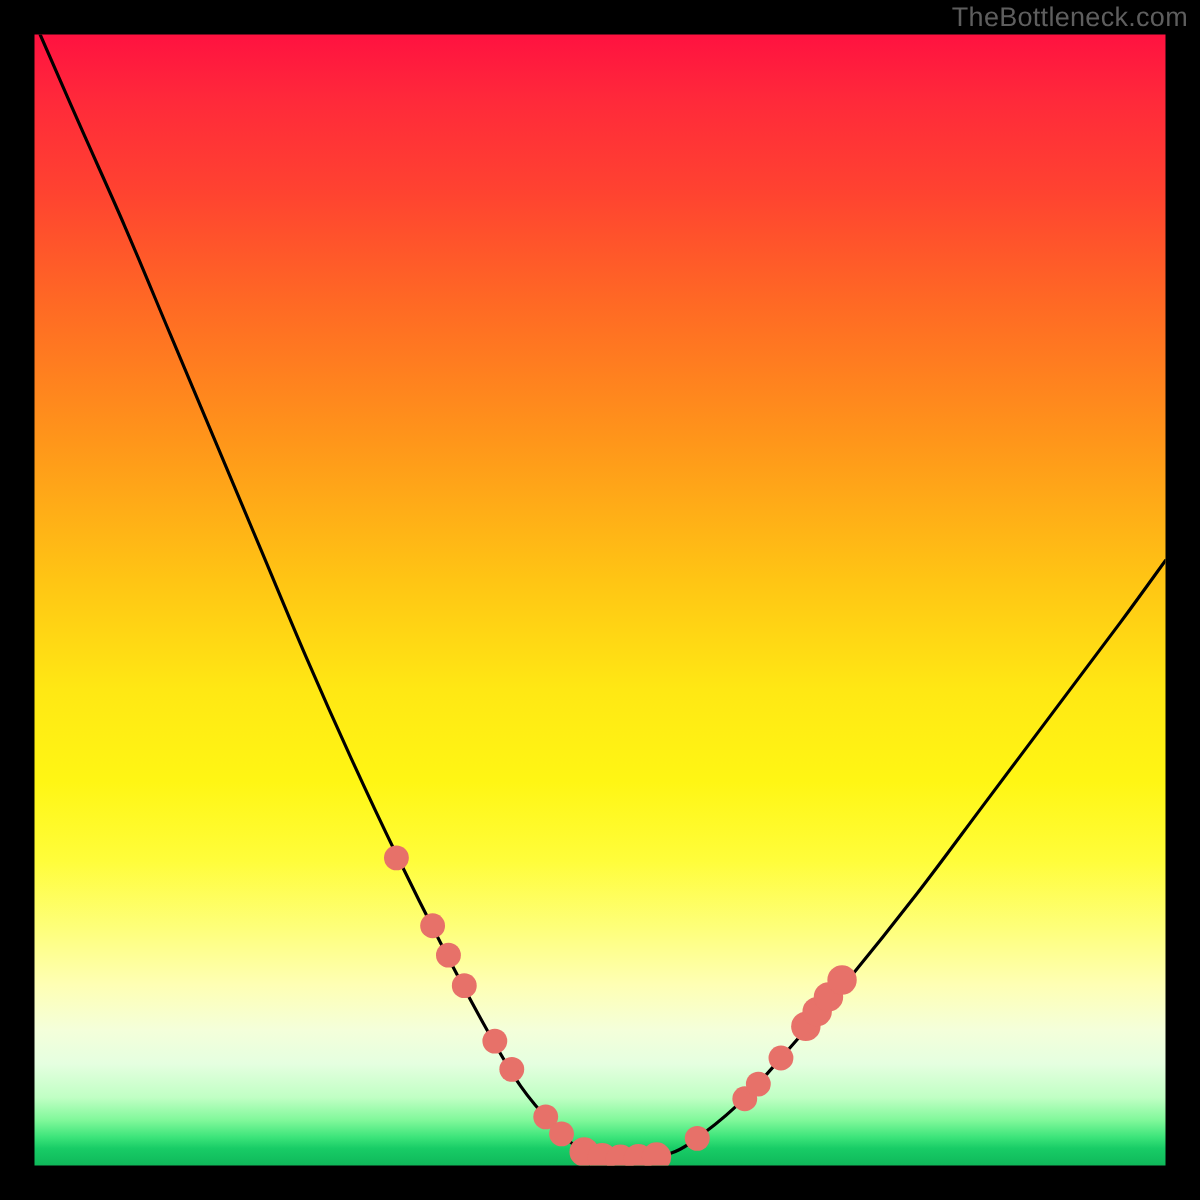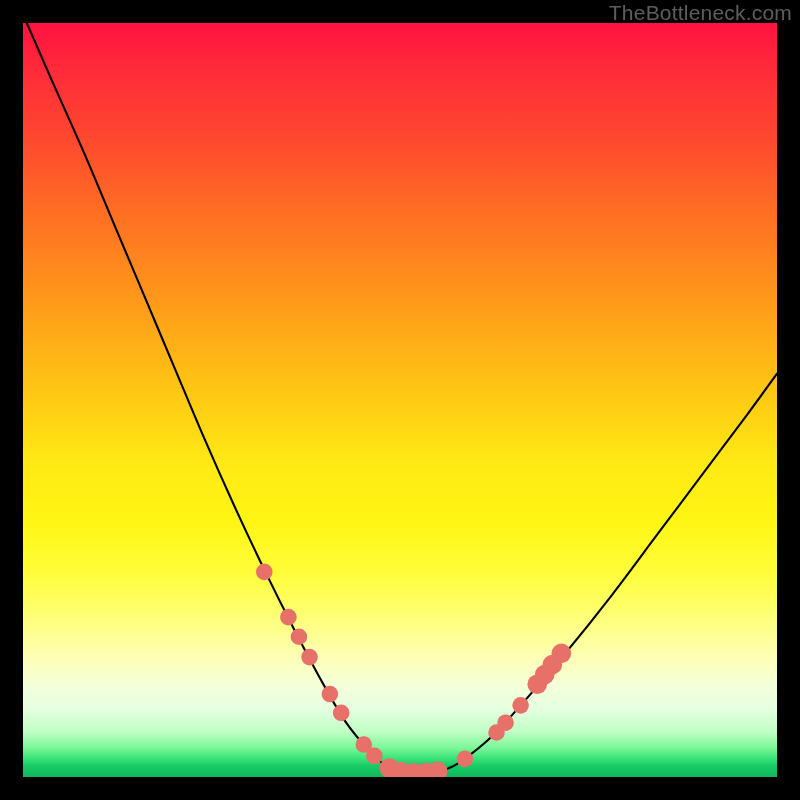--- a/index.html
+++ b/index.html
@@ -49,21 +49,21 @@
     left: 0;
     top: 0;
     width: 754px;
     height: 754px;
   }
   .watermark {
     position: absolute;
     top: 1px;
     right: 8px;
     color: #5e5e5e;
-    font-size: 21px;
+    font-size: 18px;
     font-weight: 400;
     letter-spacing: 0.2px;
     user-select: none;
   }
   .dot {
     fill: #e77169;
   }
 </style>
 </head>
 <body>

